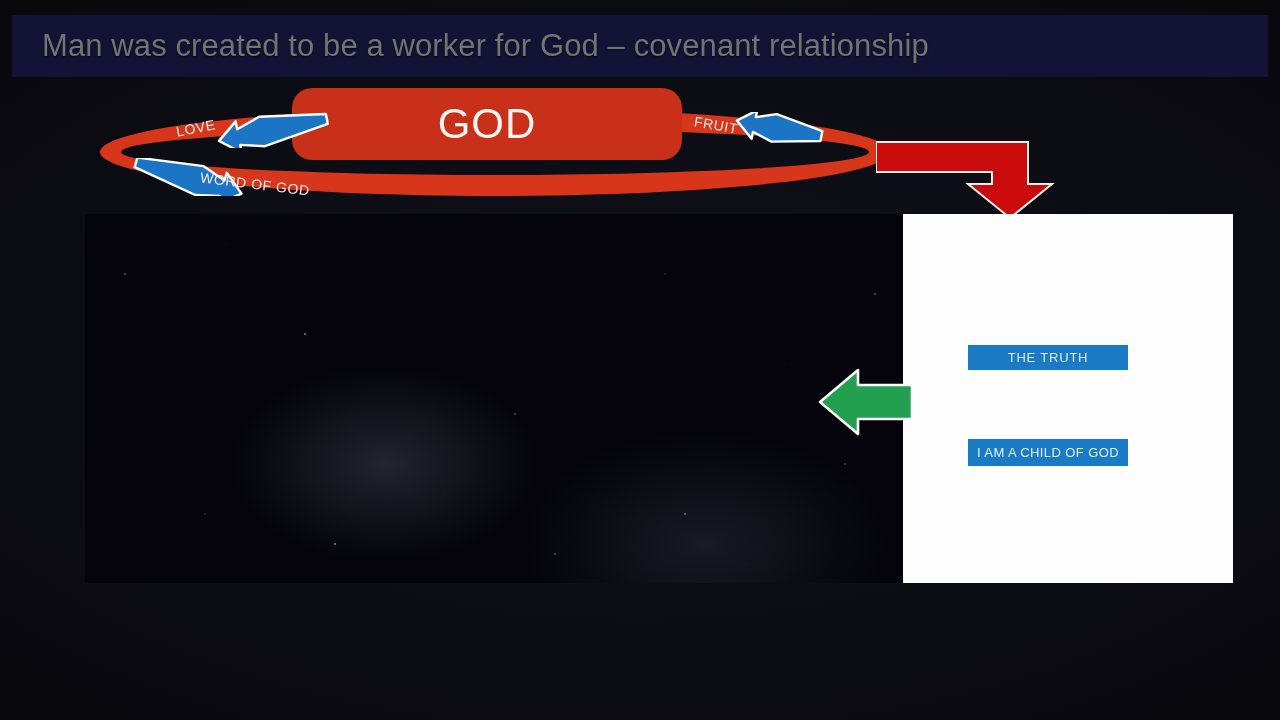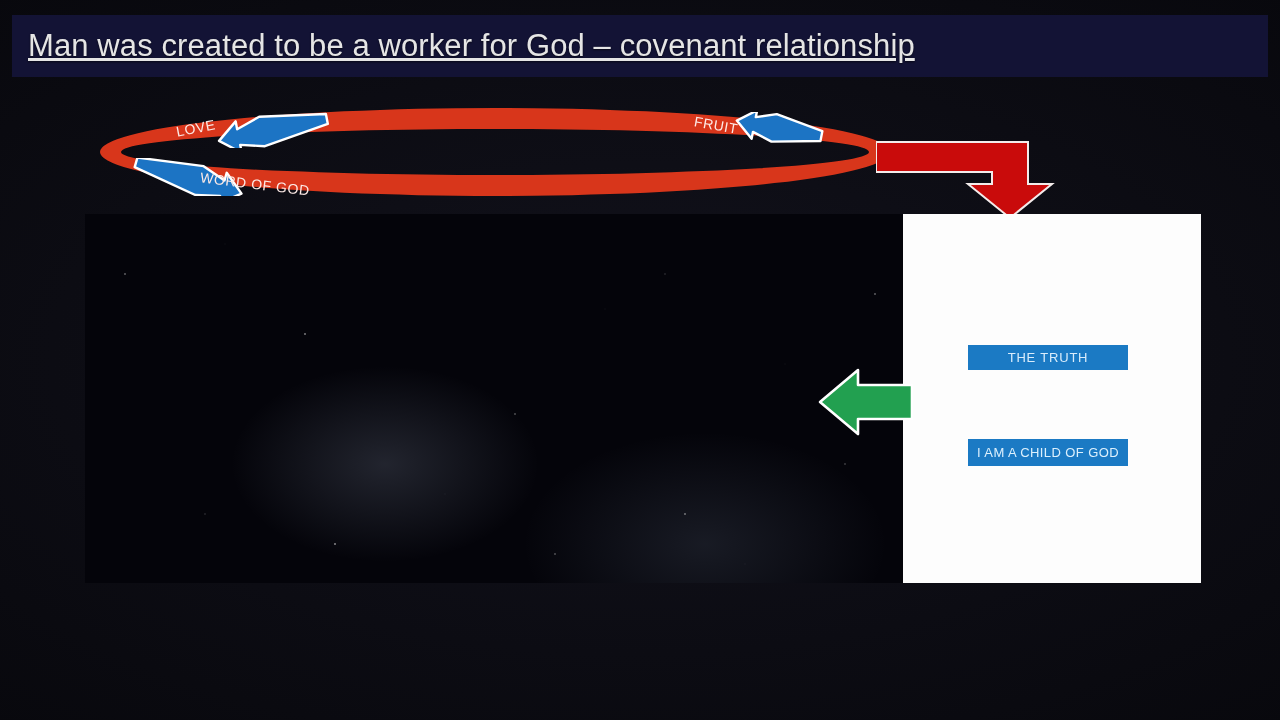--- a/index.html
+++ b/index.html
@@ -15,22 +15,22 @@
       radial-gradient(1px 1px at 980px 690px, rgba(255,255,255,.30), transparent 60%),
       radial-gradient(1px 1px at 1180px 640px, rgba(255,255,255,.40), transparent 60%),
       radial-gradient(1px 1px at 60px 120px, rgba(255,255,255,.25), transparent 60%),
       radial-gradient(1px 1px at 1230px 170px, rgba(255,255,255,.25), transparent 60%),
       radial-gradient(1400px 700px at 640px 360px, #12121c 0%, #08080d 70%, #050508 100%);
     pointer-events:none;}
 
   
   .title-bar{position:absolute;left:12px;top:15px;width:1256px;height:62px;
     background:#131335;display:flex;align-items:center;}
-  .title-text{color:#e5e5e5;font-size:31px;font-weight:400;letter-spacing:.1px;
-    padding-left:16px;white-space:nowrap;text-shadow:0 1px 2px rgba(0,0,0,.6);text-decoration:underline;}
+  .title-text{color:#737373;font-size:31px;font-weight:400;letter-spacing:.1px;
+    padding-left:30px;white-space:nowrap;text-shadow:0 1px 2px rgba(0,0,0,.6);}
 
   
   .ellipse-ring{position:absolute;left:100px;top:108px;width:790px;height:88px;
     border:21px solid #D8361B;border-radius:50%/50%;box-sizing:border-box;}
 
   .god-box{position:absolute;left:292px;top:88px;width:390px;height:72px;
     background:#C8301A;border-radius:20px;display:flex;align-items:center;justify-content:center;}
   .god-label{color:#fdf5f2;font-size:42px;font-weight:400;letter-spacing:1px;}
 
   .ring-label{position:absolute;color:#fdeae6;font-size:14px;letter-spacing:.6px;white-space:nowrap;}
@@ -39,21 +39,21 @@
   .lbl-fruit{left:694px;top:117px;transform:rotate(10deg);}
 
   .blue-arrow{position:absolute;}
 
   
   .red-elbow{position:absolute;left:876px;top:140px;width:180px;height:80px;}
 
   
   .space-panel{position:absolute;left:85px;top:214px;width:825px;height:369px;
     overflow:hidden;background:#05050a;}
-  .photo-panel{position:absolute;left:903px;top:214px;width:298px;height:369px;
+  .photo-panel{position:absolute;left:903px;top:214px;width:330px;height:369px;
     overflow:hidden;background:#ffffff;}
 
   
   .space-sky{position:absolute;inset:0;
     background:
       radial-gradient(1.6px 1.6px at 40px 60px,#fff,transparent 60%),
       radial-gradient(1.2px 1.2px at 140px 30px,#dfe8ff,transparent 60%),
       radial-gradient(1.8px 1.8px at 220px 120px,#fff,transparent 60%),
       radial-gradient(1.1px 1.1px at 330px 48px,#fff,transparent 60%),
       radial-gradient(1.5px 1.5px at 430px 200px,#fff,transparent 60%),
@@ -87,20 +87,23 @@
 <div class="slide">
 
   <div class="starfield"></div>
 
   <div class="title-bar">
     <div class="title-text">Man was created to be a worker for God – covenant relationship</div>
   </div>
 
   <div class="ellipse-ring"></div>
 
+  <div class="god-box">
+    <span class="god-label">GOD</span>
+  </div>
 
   <svg class="blue-arrow" style="left:216px;top:112px;" width="118" height="36" viewBox="0 0 118 36">
     <g transform="rotate(-11 59 18)">
       <path d="M22 10 L46 2 L112 12 L112 22 L46 32 L22 26 L22 34 L2 18 L22 2 Z" fill="#1C74C4" stroke="#ffffff" stroke-width="2.4" stroke-linejoin="round"></path>
     </g>
   </svg>
 
   <svg class="blue-arrow" style="left:128px;top:158px;" width="118" height="38" viewBox="0 0 118 38">
     <g transform="rotate(16 59 19)">
       <path d="M96 12 L72 4 L6 14 L6 24 L72 34 L96 28 L96 36 L116 20 L96 4 Z" fill="#1C74C4" stroke="#ffffff" stroke-width="2.4" stroke-linejoin="round"></path>

